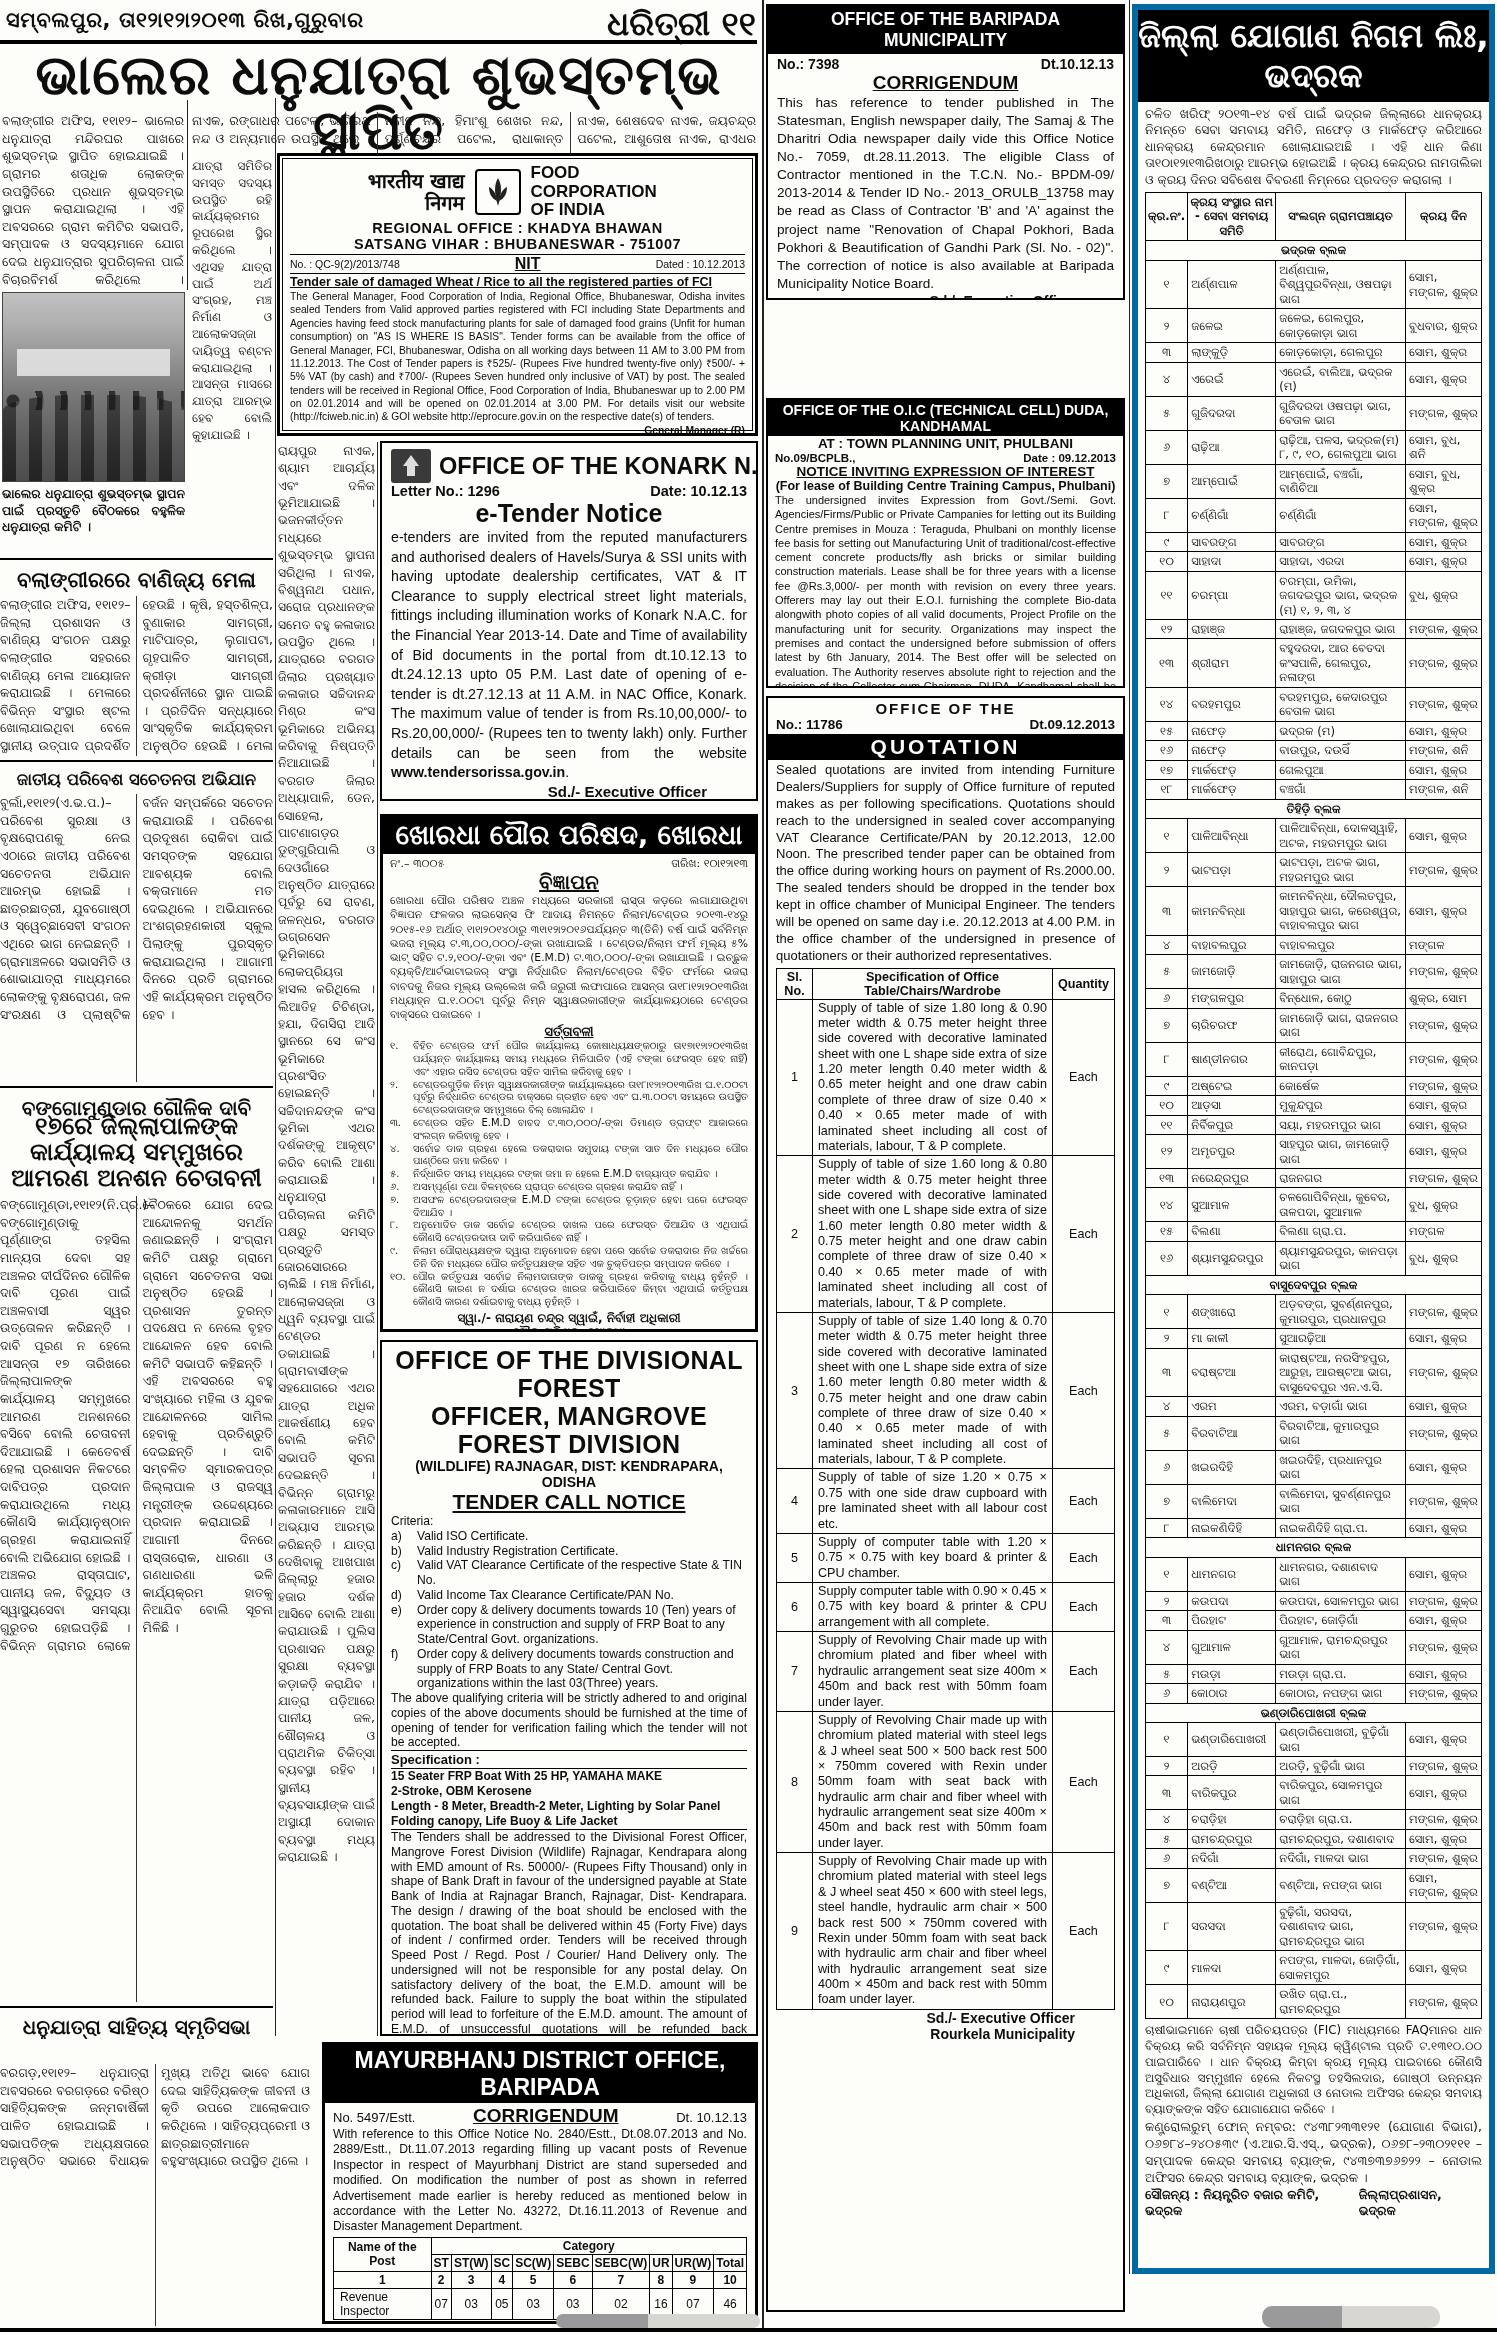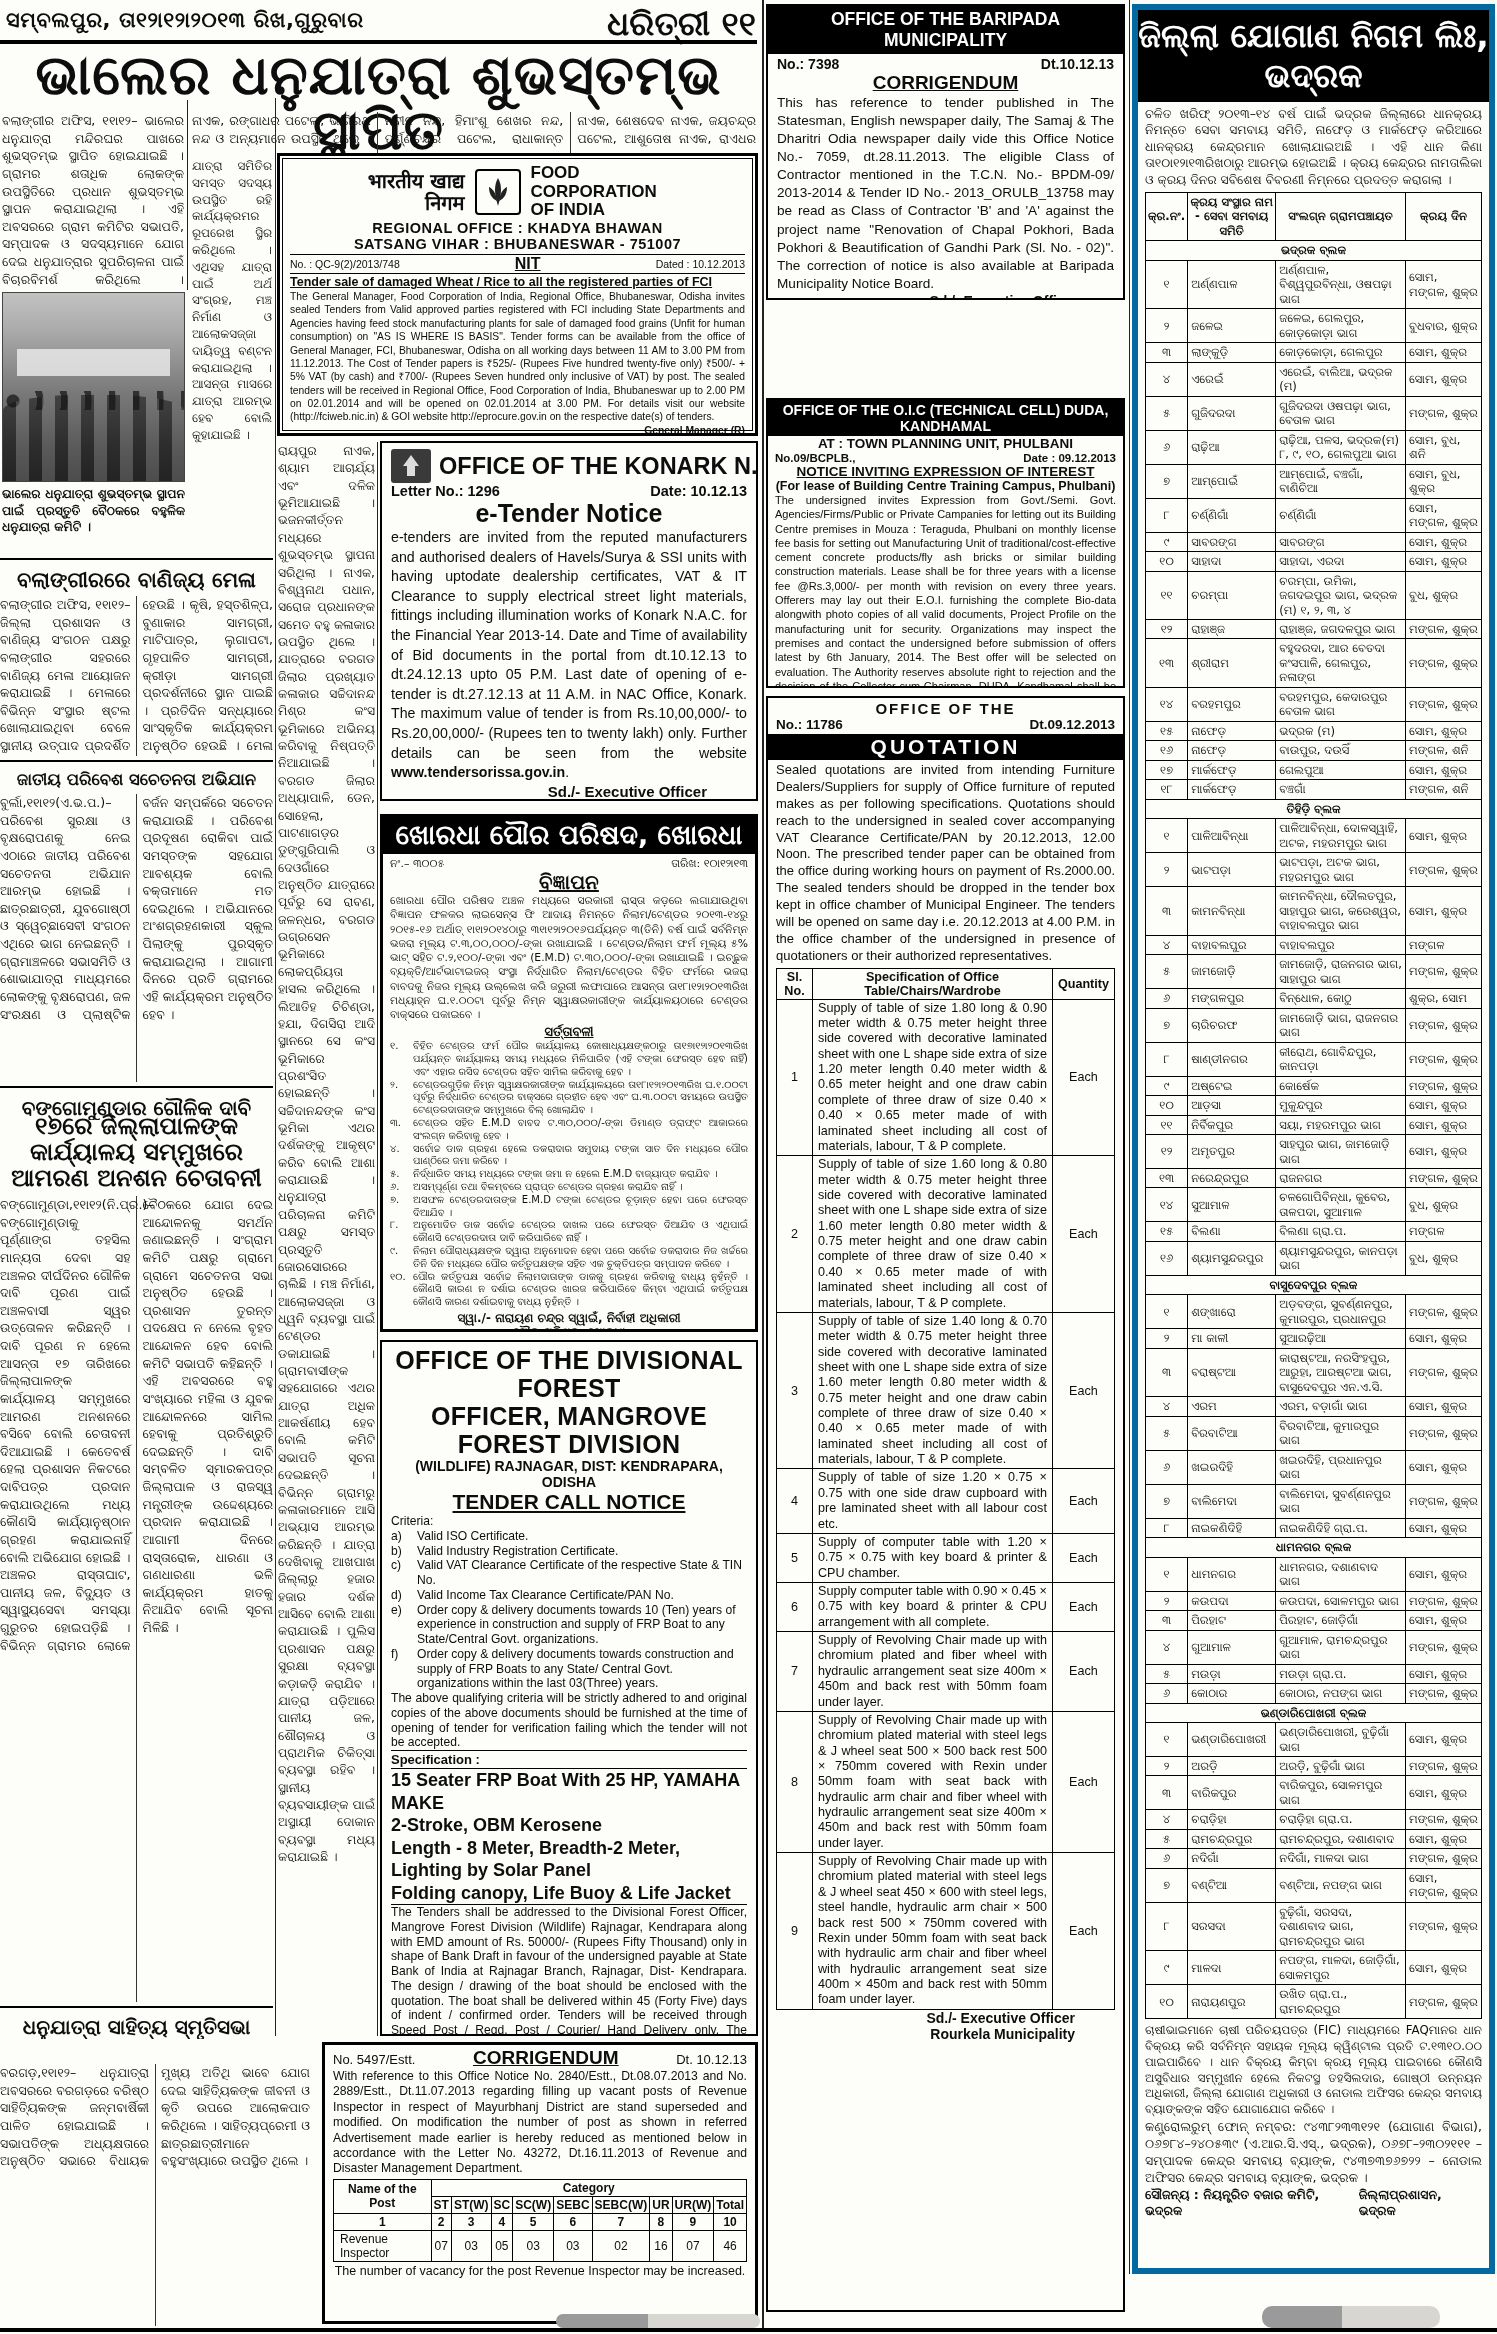--- a/index.html
+++ b/index.html
@@ -72,21 +72,21 @@
 
   
   #mangrove { border:2px solid #000; padding:4px 9px; font-family:"Liberation Sans",sans-serif; }
   #mangrove .t1 { font-size:25px; font-weight:bold; text-align:center; line-height:1.12; letter-spacing:.3px; }
   #mangrove .t2 { font-size:14px; font-weight:bold; text-align:center; }
   #mangrove .t3 { font-size:21px; font-weight:bold; text-align:center; text-decoration:underline; }
   #mangrove .body { font-size:12.1px; line-height:1.22; text-align:justify; }
   #mangrove .crit { display:flex; gap:10px; font-size:12.1px; line-height:1.22; }
   #mangrove .crit .lb { flex:0 0 16px; }
   #mangrove .spec-head { font-weight:bold; border-top:1px solid #000; border-bottom:1px solid #000; font-size:13px; padding:1px 0; }
-  #mangrove .spec-line { font-weight:bold; font-size:18px; line-height:1.25; }
+  #mangrove .spec-line { font-weight:bold; font-size:12px; line-height:1.25; }
 
   
   #mayur { border:3px solid #000; font-family:"Liberation Sans",sans-serif; }
   #mayur .inner { padding:2px 8px; }
   #mayur .body { font-size:12.2px; line-height:1.26; text-align:justify; }
   #mayur table { font-size:12px; }
   #mayur th, #mayur td { text-align:center; padding:1px 2px; }
 
   
   #baripada { border:2px solid #000; font-family:"Liberation Sans",sans-serif; }
@@ -300,20 +300,21 @@
       <div class="spec-line" style=""><span>15 Seater FRP Boat With 25 HP, YAMAHA MAKE</span></div>
         <div class="spec-line" style=""><span>2-Stroke, OBM Kerosene</span></div>
         <div class="spec-line" style=""><span>Length - 8 Meter, Breadth-2 Meter, Lighting by Solar Panel</span></div>
         <div class="spec-line" style=""><span>Folding canopy, Life Buoy &amp; Life Jacket</span></div>
     </div>
     <div class="body">The Tenders shall be addressed to the Divisional Forest Officer, Mangrove Forest Division (Wildlife) Rajnagar, Kendrapara along with EMD amount of Rs. 50000/- (Rupees Fifty Thousand) only in shape of Bank Draft in favour of the undersigned payable at State Bank of India at Rajnagar Branch, Rajnagar, Dist- Kendrapara. The design / drawing of the boat should be enclosed with the quotation. The boat shall be delivered within 45 (Forty Five) days of indent / confirmed order. Tenders will be received through Speed Post / Regd. Post / Courier/ Hand Delivery only. The undersigned will not be responsible for any postal delay. On satisfactory delivery of the boat, the E.M.D. amount will be refunded back. Failure to supply the boat within the stipulated period will lead to forfeiture of the E.M.D. amount. The amount of E.M.D. of unsuccessful quotations will be refunded back immediately after finalization of the quotations. The Divisional Forest Officer, Mangrove Forest Division (Wildlife), Rajnagar reserves the right to accept or reject any or all the quotations without assigning any reason thereof.</div>
 
   </div>
 
   <div class="ad" id="mayur" style="left:322px;top:2042px;width:436px;height:282px;">
+    <div class="bar" style="font-size:23px;padding:2px 0;">MAYURBHANJ DISTRICT OFFICE, BARIPADA</div>
     <div class="inner">
       <div class="row-between">
         <span style="font-size:13px;">No. 5497/Estt.</span>
         <span class="b u" style="font-size:19px;">CORRIGENDUM</span>
         <span style="font-size:13px;">Dt. 10.12.13</span>
       </div>
       <div class="body">With re­ference to this Office Notice No. 2840/Estt., Dt.08.07.2013 and No. 2889/Estt., Dt.11.07.2013 regarding filling up vacant posts of Revenue Inspector in respect of Mayurbhanj District are stand superseded and modified. On modification the number of post as shown in referred Advertisement made earlier is hereby reduced as mentioned below in accordance with the Letter No. 43272, Dt.16.11.2013 of Revenue and Disaster Management Department.</div>
       <table style="margin-top:2px;">
         <thead>
           <tr>

